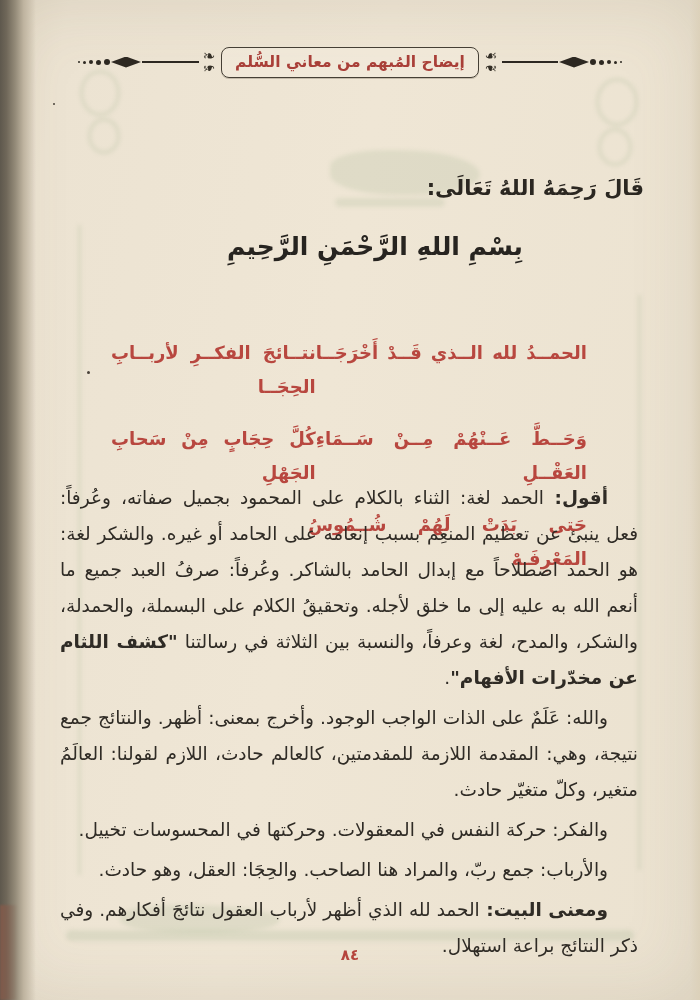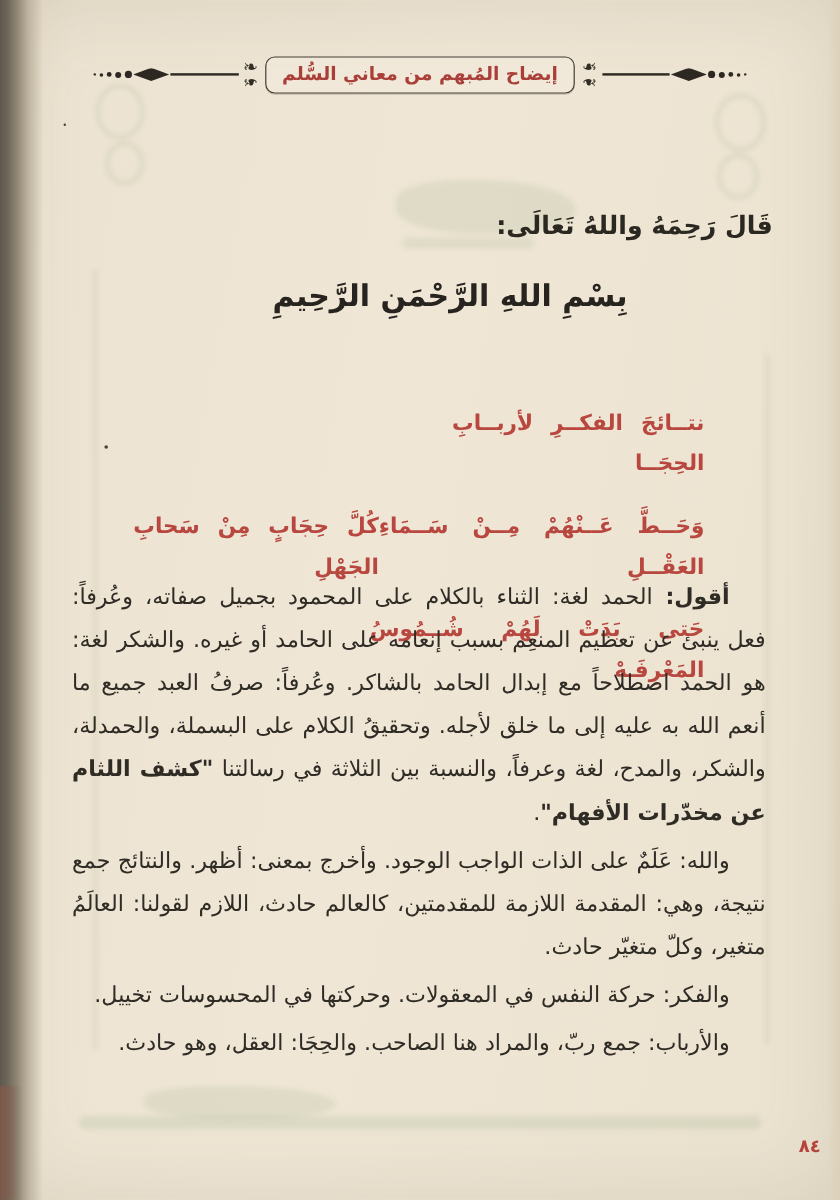--- a/index.html
+++ b/index.html
@@ -53,21 +53,21 @@
   .hemi{color:#b8473f;font-weight:700;font-size:18px;
     text-align:justify;text-align-last:justify;}
   .hemi.r{width:55%;}
   .hemi.l{width:41.5%;margin-left:31px;}
   
   .bodytxt{position:absolute;top:480px;left:60px;right:62px;
     font-size:18.5px;line-height:36px;color:#2f2b25;text-align:justify;}
   .bodytxt p{margin:0 0 4px;text-indent:30px;}
   .bodytxt b{font-weight:700;}
   
-  .pagenum{position:absolute;top:946px;left:0;right:16px;text-align:right;
+  .pagenum{position:absolute;top:946px;left:0;right:0;text-align:center;
     color:#b5443c;font-size:15px;font-weight:700;}
   .speck{position:absolute;background:#49423a;border-radius:50%;}
 </style>
 </head>
 <body>
 
 <div class="page">
 
   <div class="spine"></div>
   <div class="corner-stain"></div>
@@ -109,41 +109,43 @@
     <span class="marquise"></span>
     <span class="dotseq">
       <span class="dot d5"></span>
         <span class="dot d4"></span>
         <span class="dot d3"></span>
         <span class="dot d2"></span>
         <span class="dot d1"></span>
     </span>
   </div>
 
-  <div class="qala">قَالَ رَحِمَهُ واللهُ تَعَالَى:</div>
+  <div class="qala">قَالَ رَحِمَهُ اللهُ تَعَالَى:</div>
   <div class="basmala">بِسْمِ اللهِ الرَّحْمَنِ الرَّحِيمِ</div>
 
   <div class="poem">
     <div class="verse">
+      <span class="hemi r">الحمــدُ لله الــذي قَــدْ أَخْرَجَــا</span>
       <span class="hemi l">نتــائجَ الفكــرِ لأربــابِ الحِجَــا</span>
     </div>
     <div class="verse">
       <span class="hemi r">وَحَــطَّ عَــنْهُمْ مِــنْ سَــمَاءِ العَقْــلِ</span>
       <span class="hemi l">كُلَّ حِجَابٍ مِنْ سَحابِ الجَهْلِ</span>
     </div>
     <div class="verse">
       <span class="hemi r">حَتى بَدَتْ لَهُمْ شُــمُوسُ المَعْرِفَـهْ</span>
     </div>
   </div>
 
   <div class="bodytxt">
     <p><b>أقول: </b><span>الحمد لغة: الثناء بالكلام على المحمود بجميل صفاته، وعُرفاً: فعل ينبئ عن تعظيم المنعِم بسبب إنعامه على الحامد أو غيره. والشكر لغة: هو الحمد اصطلاحاً مع إبدال الحامد بالشاكر. وعُرفاً: صرفُ العبد جميع ما أنعم الله به عليه إلى ما خلق لأجله. وتحقيقُ الكلام على البسملة، والحمدلة، والشكر، والمدح، لغة وعرفاً، والنسبة بين الثلاثة في رسالتنا </span><b>"كشف اللثام عن مخدّرات الأفهام"</b><span>.</span></p>
     <p>والله: عَلَمٌ على الذات الواجب الوجود. وأخرج بمعنى: أظهر. والنتائج جمع نتيجة، وهي: المقدمة اللازمة للمقدمتين، كالعالم حادث، اللازم لقولنا: العالَمُ متغير، وكلّ متغيّر حادث.</p>
     <p>والفكر: حركة النفس في المعقولات. وحركتها في المحسوسات تخييل.</p>
     <p>والأرباب: جمع ربّ، والمراد هنا الصاحب. والحِجَا: العقل، وهو حادث.</p>
+    <p><b>ومعنى البيت: </b><span>الحمد لله الذي أظهر لأرباب العقول نتائجَ أفكارهم. وفي ذكر النتائج براعة استهلال.</span></p>
   </div>
 
   <div class="pagenum">٨٤</div>
 
   <span class="speck" style="left:87px;top:371px;width:3px;height:3px"></span>
   <span class="speck" style="left:63px;top:756px;width:2px;height:2px"></span>
   <span class="speck" style="left:53px;top:103px;width:2px;height:2px"></span>
 
 </div>
 

